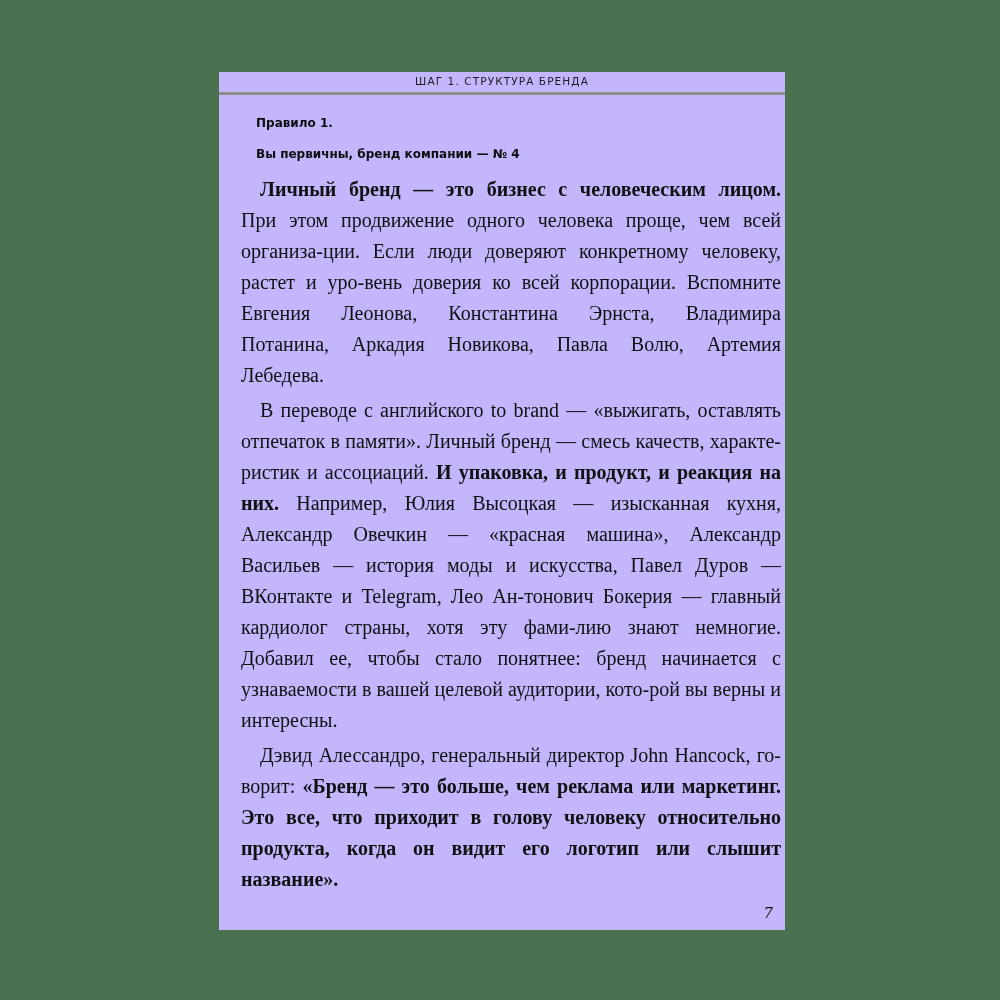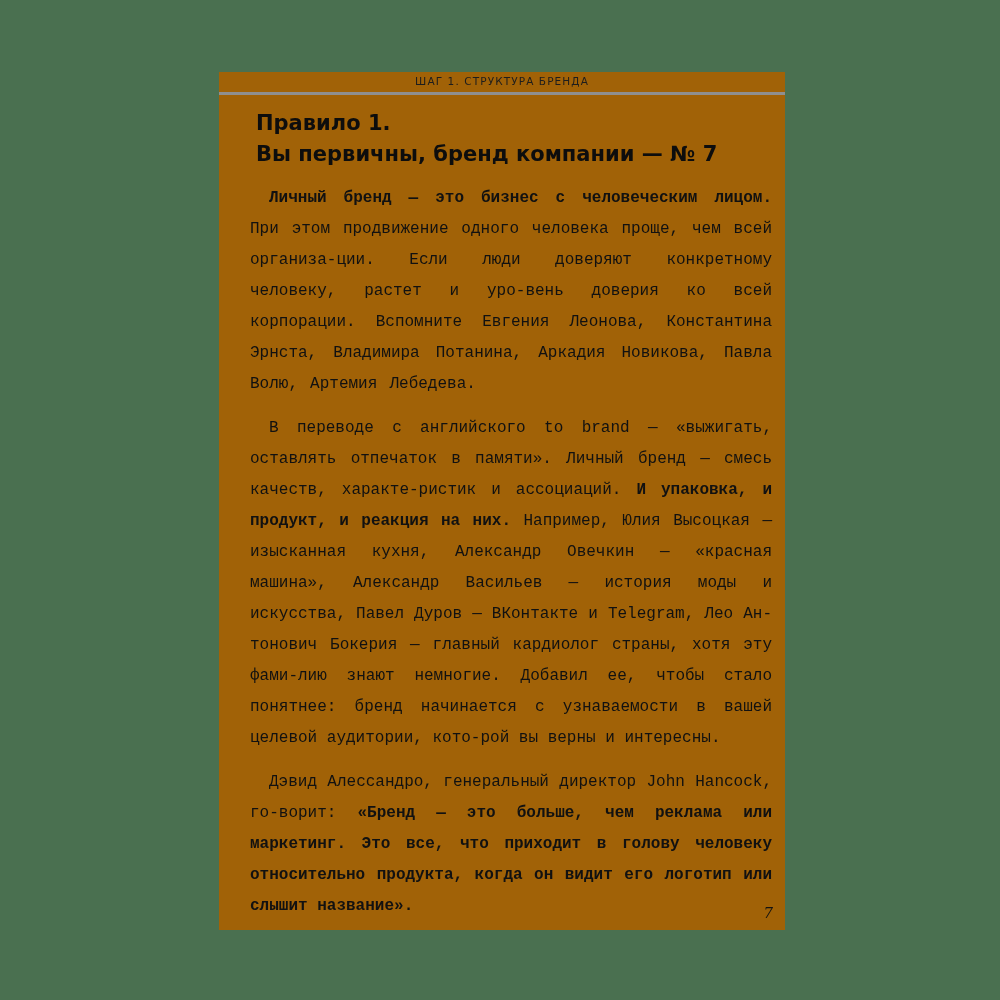--- a/index.html
+++ b/index.html
@@ -12,21 +12,21 @@
     background: #4a7050;
     font-family: "DejaVu Sans", sans-serif;
     overflow: hidden;
   }
   .book-page {
     position: absolute;
     left: 219px;
     top: 72px;
     width: 566px;
     height: 858px;
-    background: #a16207;
+    background: #c4b5fd;
     box-sizing: border-box;
     overflow: hidden;
   }
   .running-head {
     position: absolute;
     left: 0;
     top: 0;
     width: 566px;
     text-align: center;
     font-size: 10.5px;
@@ -46,33 +46,33 @@
     background: #8f8f8f;
   }
   .text-column {
     position: absolute;
     left: 18px;
     top: 36px;
     width: 548px;
     color: #111111;
   }
   p.para {
-    margin: 13px;
-    font-size: 16px;
+    margin: 4px;
+    font-size: 20px;
     line-height: 31px;
     text-align: justify;
     text-justify: inter-word;
     text-indent: 19px;
     color: #111111;
-    font-family: Liberation Mono, monospace;
+    font-family: Liberation Serif, serif;
     hyphens: manual;
   }
   p.heading {
     margin: 0;
-    font-size: 21px;
+    font-size: 12px;
     line-height: 31px;
     font-weight: bold;
     text-align: left;
     text-indent: 19px;
     color: #0d0d0d;
     font-family: "DejaVu Sans", sans-serif;
   }
   .page-number {
     position: absolute;
     right: 12px;
@@ -94,21 +94,21 @@
 
 <div class="book-page">
 
   <div class="running-head">ШАГ 1. СТРУКТУРА БРЕНДА</div>
   <div class="head-rule"></div>
 
   <div class="text-column">
 
     <p class="heading">Правило 1.</p>
 
-    <p class="heading">Вы первичны, бренд компании — № 7</p>
+    <p class="heading">Вы первичны, бренд компании — № 4</p>
 
     <p class="para spaced-line"><b class="strong">Личный бренд — это бизнес с человеческим лицом.</b><span> При этом продвижение одного человека проще, чем всей организа-ции. Если люди доверяют конкретному человеку, растет и уро-вень доверия ко всей корпорации. Вспомните Евгения Леонова, Константина Эрнста, Владимира Потанина, Аркадия Новикова, Павла Волю, Артемия Лебедева.</span></p>
 
 
     <p class="para"><span>В переводе с английского to brand — «выжигать, оставлять отпечаток в памяти». Личный бренд — смесь качеств, характе-ристик и ассоциаций. </span><b class="strong">И упаковка, и продукт, и реакция на них.</b><span> Например, Юлия Высоцкая — изысканная кухня, Александр Овечкин — «красная машина», Александр Васильев — история моды и искусства, Павел Дуров — ВКонтакте и Telegram, Лео Ан-тонович Бокерия — главный кардиолог страны, хотя эту фами-лию знают немногие. Добавил ее, чтобы стало понятнее: бренд начинается с узнаваемости в вашей целевой аудитории, кото-рой вы верны и интересны.</span></p>
 
     <p class="para"><span>Дэвид Алессандро, генеральный директор John Hancock, го-ворит: </span><b class="strong">«Бренд — это больше, чем реклама или маркетинг. Это все, что приходит в голову человеку относительно продукта, когда он видит его логотип или слышит название».</b></p>
 
   </div>
 

